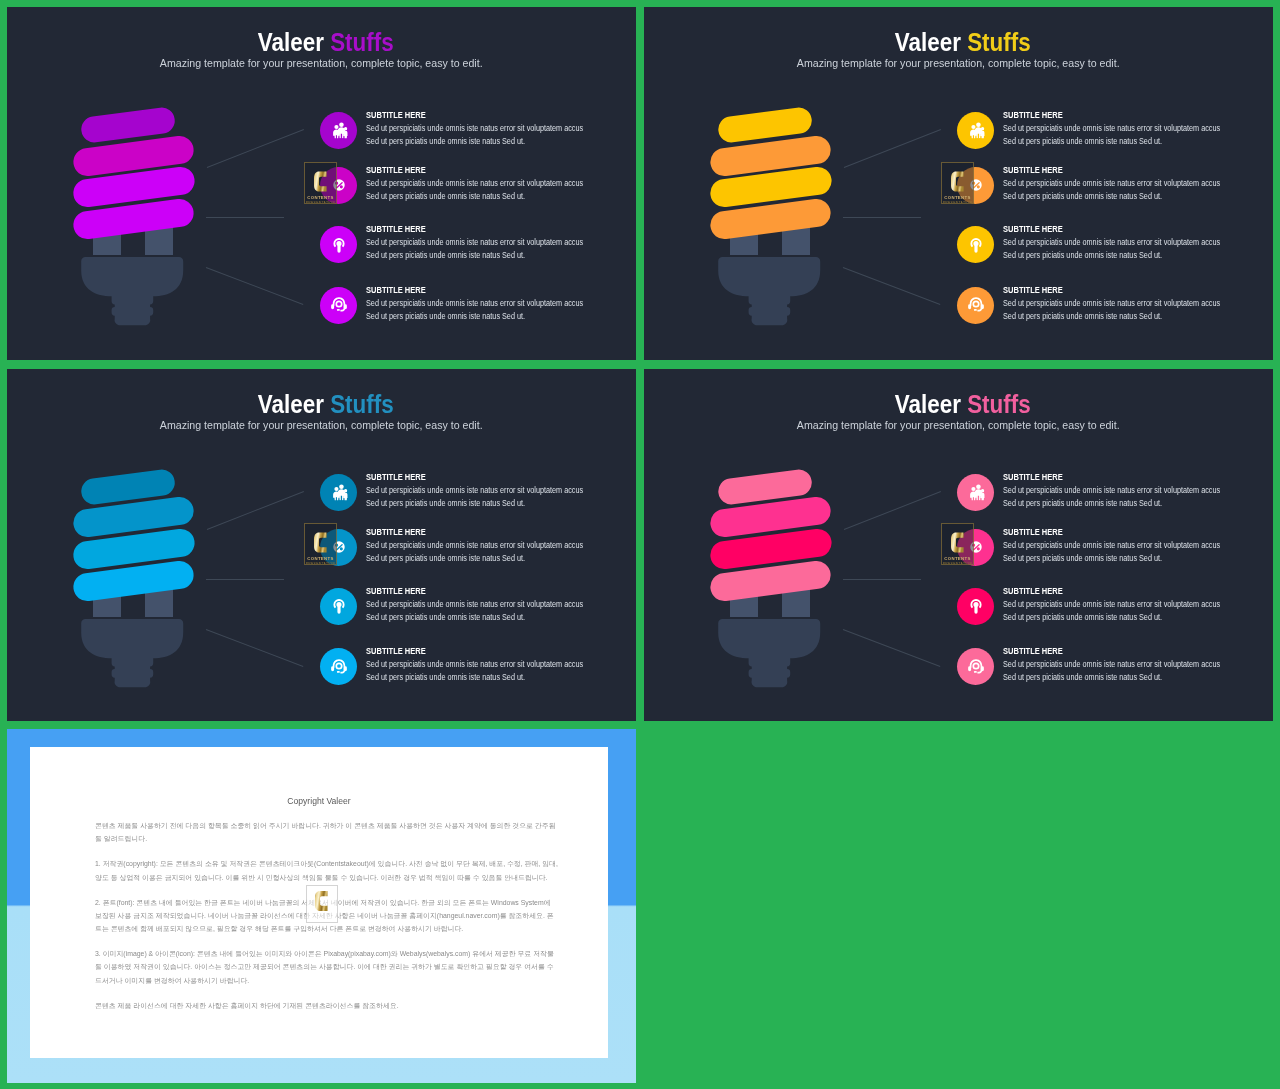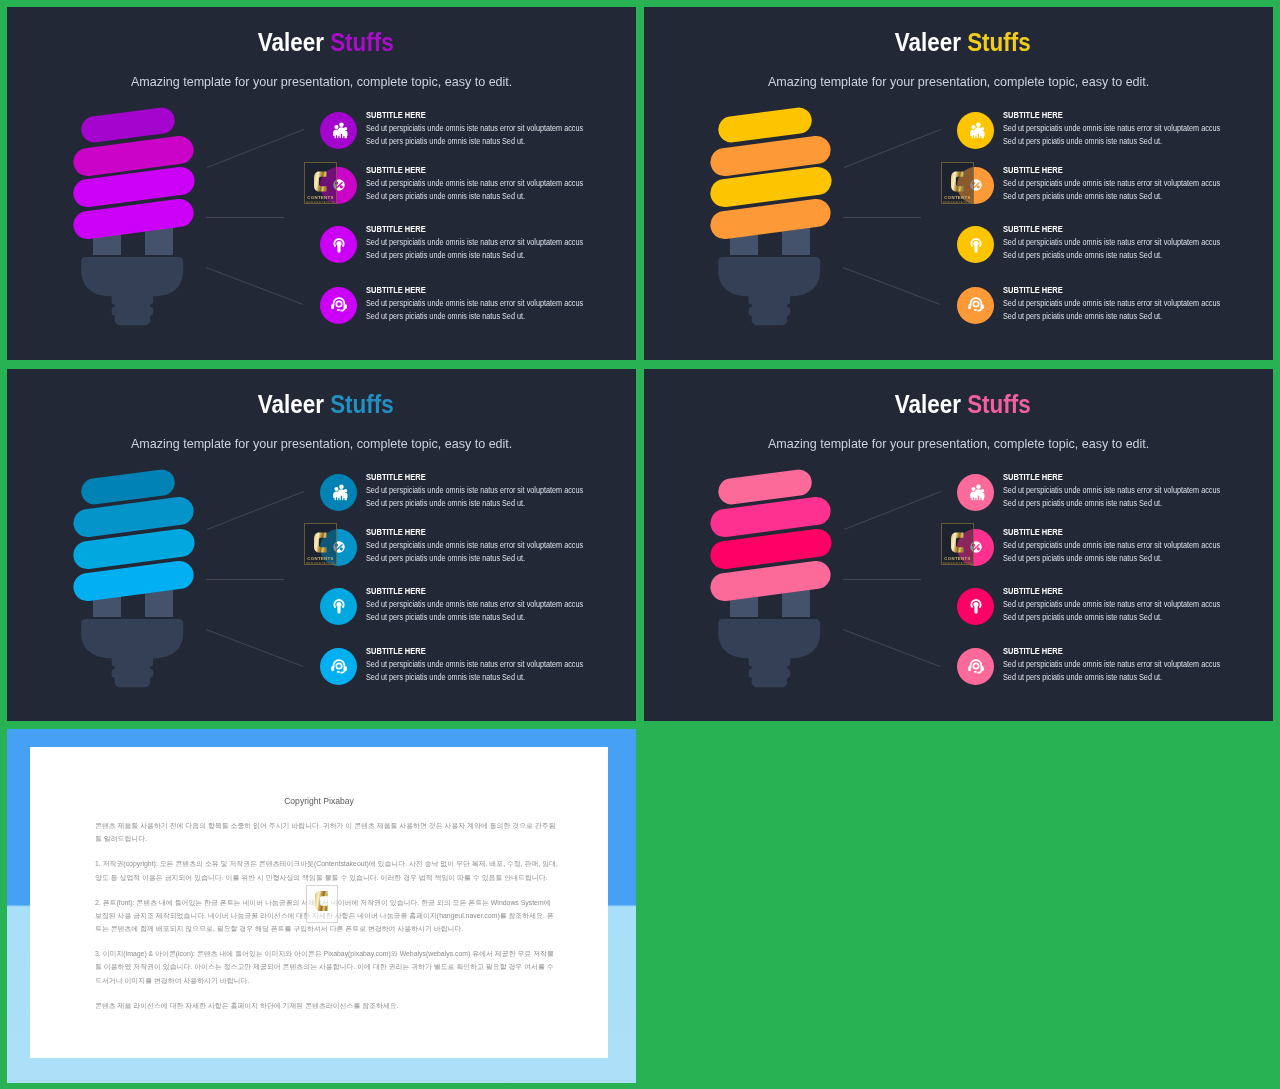--- a/index.html
+++ b/index.html
@@ -3,22 +3,22 @@
 <meta charset="utf-8">
 <style>
   html,body{margin:0;padding:0;}
   body{width:1280px;height:1089px;background:#28b254;
        font-family:"Liberation Sans",sans-serif;overflow:hidden;position:relative;}
   .slide{position:absolute;background:#222835;overflow:hidden;}
 
   .title{position:absolute;left:8px;right:0;top:22px;text-align:center;
          font-size:26px;font-weight:bold;color:#ffffff;line-height:26px;}
   .title span.sq{display:inline-block;transform:scaleX(0.862);transform-origin:50% 50%;}
-  .subtitle{position:absolute;left:0;right:0;top:69px;text-align:center;
-            font-size:13px;color:#ccd2da;line-height:12px;}
+  .subtitle{position:absolute;left:0;right:0;top:50px;text-align:center;
+            font-size:11px;color:#ccd2da;line-height:12px;}
   .subtitle span.sq{display:inline-block;transform:scaleX(0.965);transform-origin:50% 50%;}
 
   
   .bulb{position:absolute;left:0;top:0;width:628px;height:354px;}
   .cap{position:absolute;border-radius:30px;}
   .pin{position:absolute;background:#44526b;}
 
   
   .conn{position:absolute;background:#3e4856;height:1px;transform-origin:0 50%;}
 
@@ -367,21 +367,21 @@
             </defs>
             <path fill="url(#goldgrad3)" d="M58 0 L23 0 C9 0 0 12 0 28 L0 64 C0 80 9 92 23 92 L58 92 L58 68 L32 68 C26 68 23 64 23 58 L23 34 C23 28 26 24 32 24 L58 24 Z"></path>
           </svg></div>
         <div class="wmt">CONTENTS</div>
         <div class="wmt2">PRESENTATION</div>
       </div>
     </div>
     <div class="slide" style="left: 7px; top: 728.5px; width: 629px; height: 354px;">
       <div class="s5bg"></div>
       <div class="paper">
-        <div class="psub">Copyright Pixabay</div>
+        <div class="psub">Copyright Valeer</div>
         <div class="pbody">
           <p>콘텐츠 제품을 사용하기 전에 다음의 항목을 소중히 읽어 주시기 바랍니다. 귀하가 이 콘텐츠 제품을 사용하면 것은 사용자 계약에 동의한 것으로 간주됨을 알려드립니다.</p>
           <p>1. 저작권(copyright): 모든 콘텐츠의 소유 및 저작권은 콘텐츠테이크아웃(Contentstakeout)에 있습니다. 사전 승낙 없이 무단 복제, 배포, 수정, 판매, 임대, 양도 등 상업적 이용은 금지되어 있습니다. 이를 위반 시 민형사상의 책임을 물을 수 있습니다. 이러한 경우 법적 책임이 따를 수 있음을 안내드립니다.</p>
           <p>2. 폰트(font): 콘텐츠 내에 들어있는 한글 폰트는 네이버 나눔글꼴의 서체로서 네이버에 저작권이 있습니다. 한글 외의 모든 폰트는 Windows System에 보장된 사용 금지조 제작되었습니다. 네이버 나눔글꼴 라이선스에 대한 자세한 사항은 네이버 나눔글꼴 홈페이지(hangeul.naver.com)를 참조하세요. 폰트는 콘텐츠에 함께 배포되지 않으므로, 필요할 경우 해당 폰트를 구입하셔서 다른 폰트로 변경하여 사용하시기 바랍니다.</p>
           <p>3. 이미지(image) &amp; 아이콘(icon): 콘텐츠 내에 들어있는 이미지와 아이콘은 Pixabay(pixabay.com)와 Webalys(webalys.com) 유에서 제공한 무료 저작물을 이용하였 저작권이 있습니다. 아이스는 정스고만 제공되어 콘텐츠의는 사용합니다. 이에 대한 권리는 귀하가 별도로 확인하고 필요할 경우 여서를 수드서거나 이미지를 변경하여 사용하시기 바랍니다.</p>
           <p>콘텐츠 제품 라이선스에 대한 자세한 사항은 홈페이지 하단에 기재된 콘텐츠라이선스를 참조하세요.</p>
         </div>
         <div class="wm5">
           <div class="wmc"><svg viewBox="0 0 60 92" width="100%" height="100%">
               <defs>

